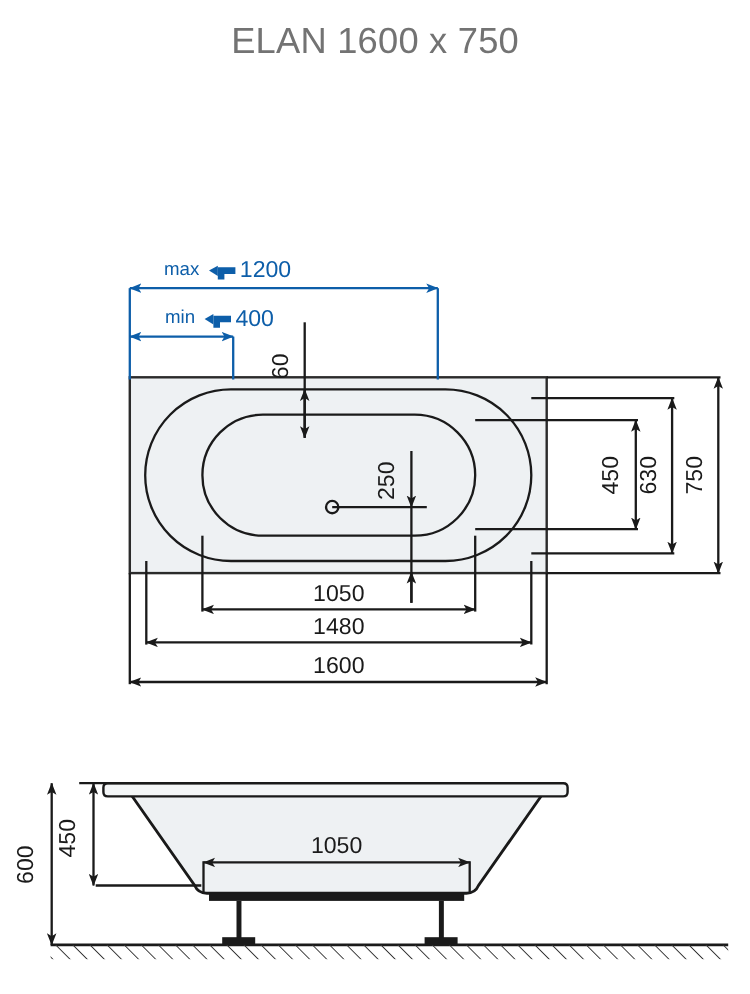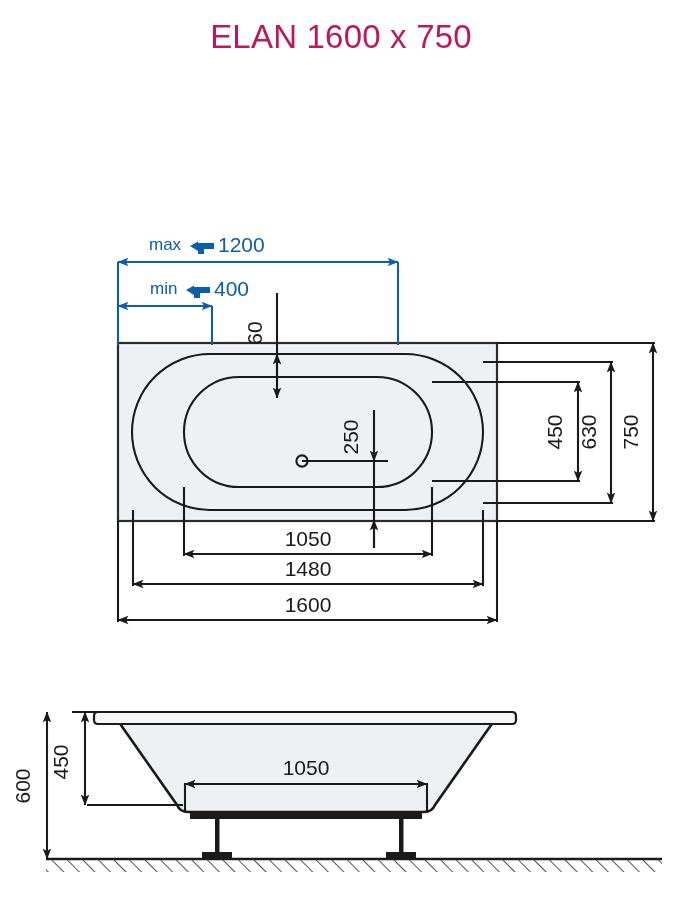--- a/index.html
+++ b/index.html
@@ -4,21 +4,21 @@
 <style>
   html,body{margin:0;padding:0;}
   body{
     width:682px;height:904px;background:#ffffff;
     font-family:"Liberation Sans", sans-serif;
     overflow:hidden;position:relative;
   }
   #sheet{position:absolute;left:0;top:0;width:682px;height:904px;}
   .title{
     position:absolute;left:0;top:18px;width:682px;
-    text-align:center;font-size:33px;color:#be185d;
+    text-align:center;font-size:33px;color:#737373;
     letter-spacing:0.2px;font-weight:400;
   }
   svg{position:absolute;left:0;top:0;}
   text{font-family:"Liberation Sans", sans-serif;fill:#1a1a1a;}
   .dim-txt{font-size:21px;}
   .dim-txt-sm{font-size:17px;}
   .blue{fill:#0d5ea9;}
 </style>
 </head>
 <body>

